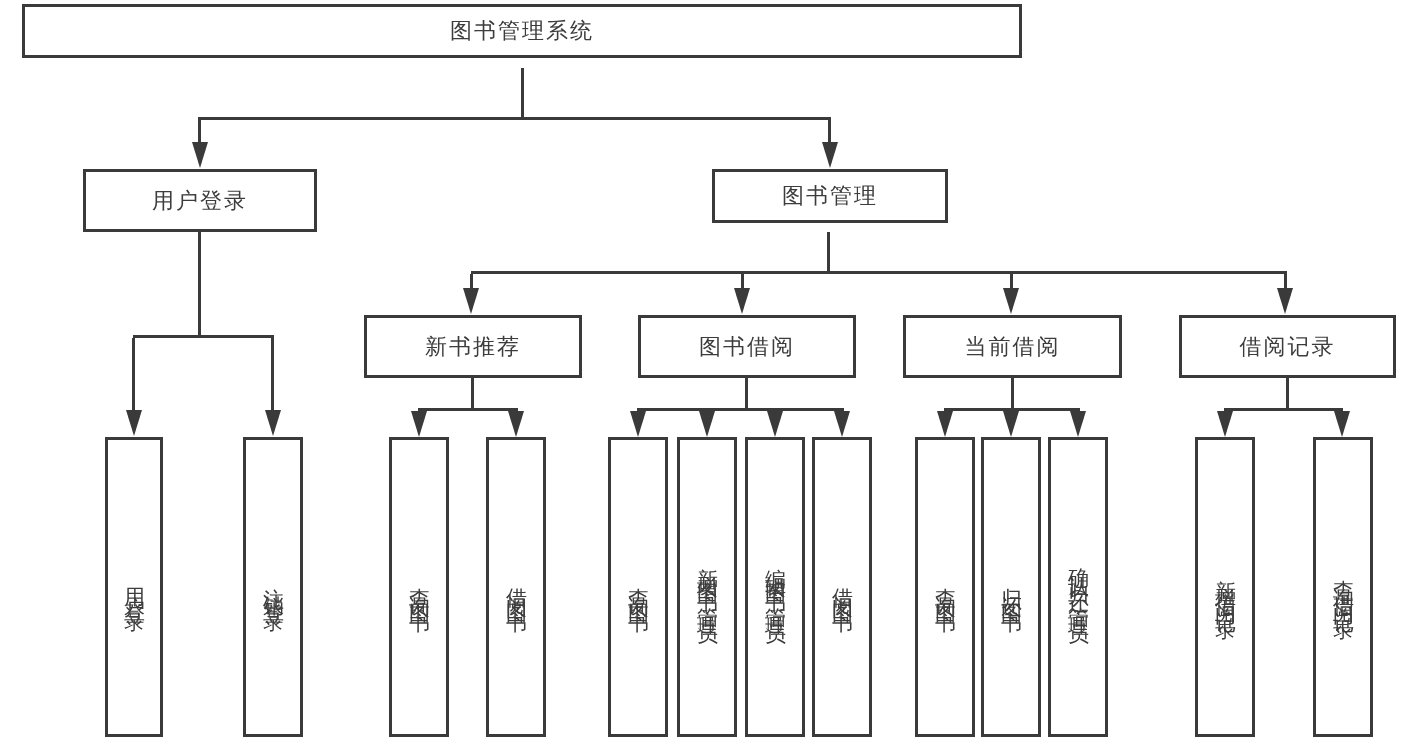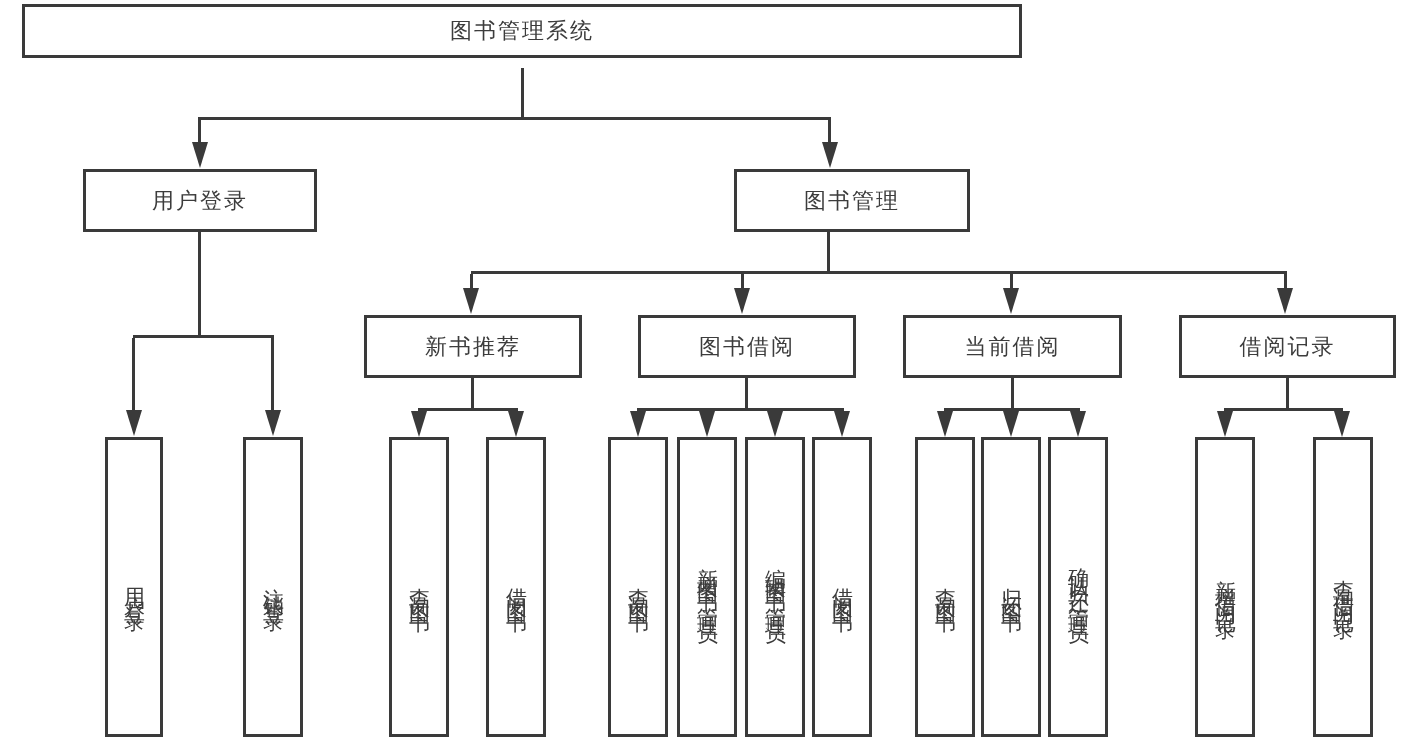--- a/index.html
+++ b/index.html
@@ -44,21 +44,21 @@
   <div class="vl" style="left:521px;top:68px;height:49px;"></div>
   <div class="hl" style="left:198px;top:117px;width:633px;"></div>
   <div class="vl" style="left:198px;top:117px;height:28px;"></div>
   <div class="vl" style="left:828px;top:117px;height:28px;"></div>
   <div class="arr" style="left:192px;top:142px;"></div>
   <div class="arr" style="left:822px;top:142px;"></div>
 
   <div class="hnode" style="left:83px;top:169px;width:234px;height:63px;">
     <span>用户登录</span>
   </div>
-  <div class="hnode" style="left:734px;top:169px;width:236px;height:63px;">
+  <div class="hnode" style="left:712px;top:169px;width:236px;height:54px;">
     <span>图书管理</span>
   </div>
 
   <div class="vl" style="left:198px;top:232px;height:105px;"></div>
   <div class="hl" style="left:133px;top:335px;width:141px;"></div>
   <div class="vl" style="left:132px;top:338px;height:74px;"></div>
   <div class="vl" style="left:271px;top:338px;height:74px;"></div>
   <div class="arr" style="left:126px;top:410px;"></div>
   <div class="arr" style="left:265px;top:410px;"></div>
 

